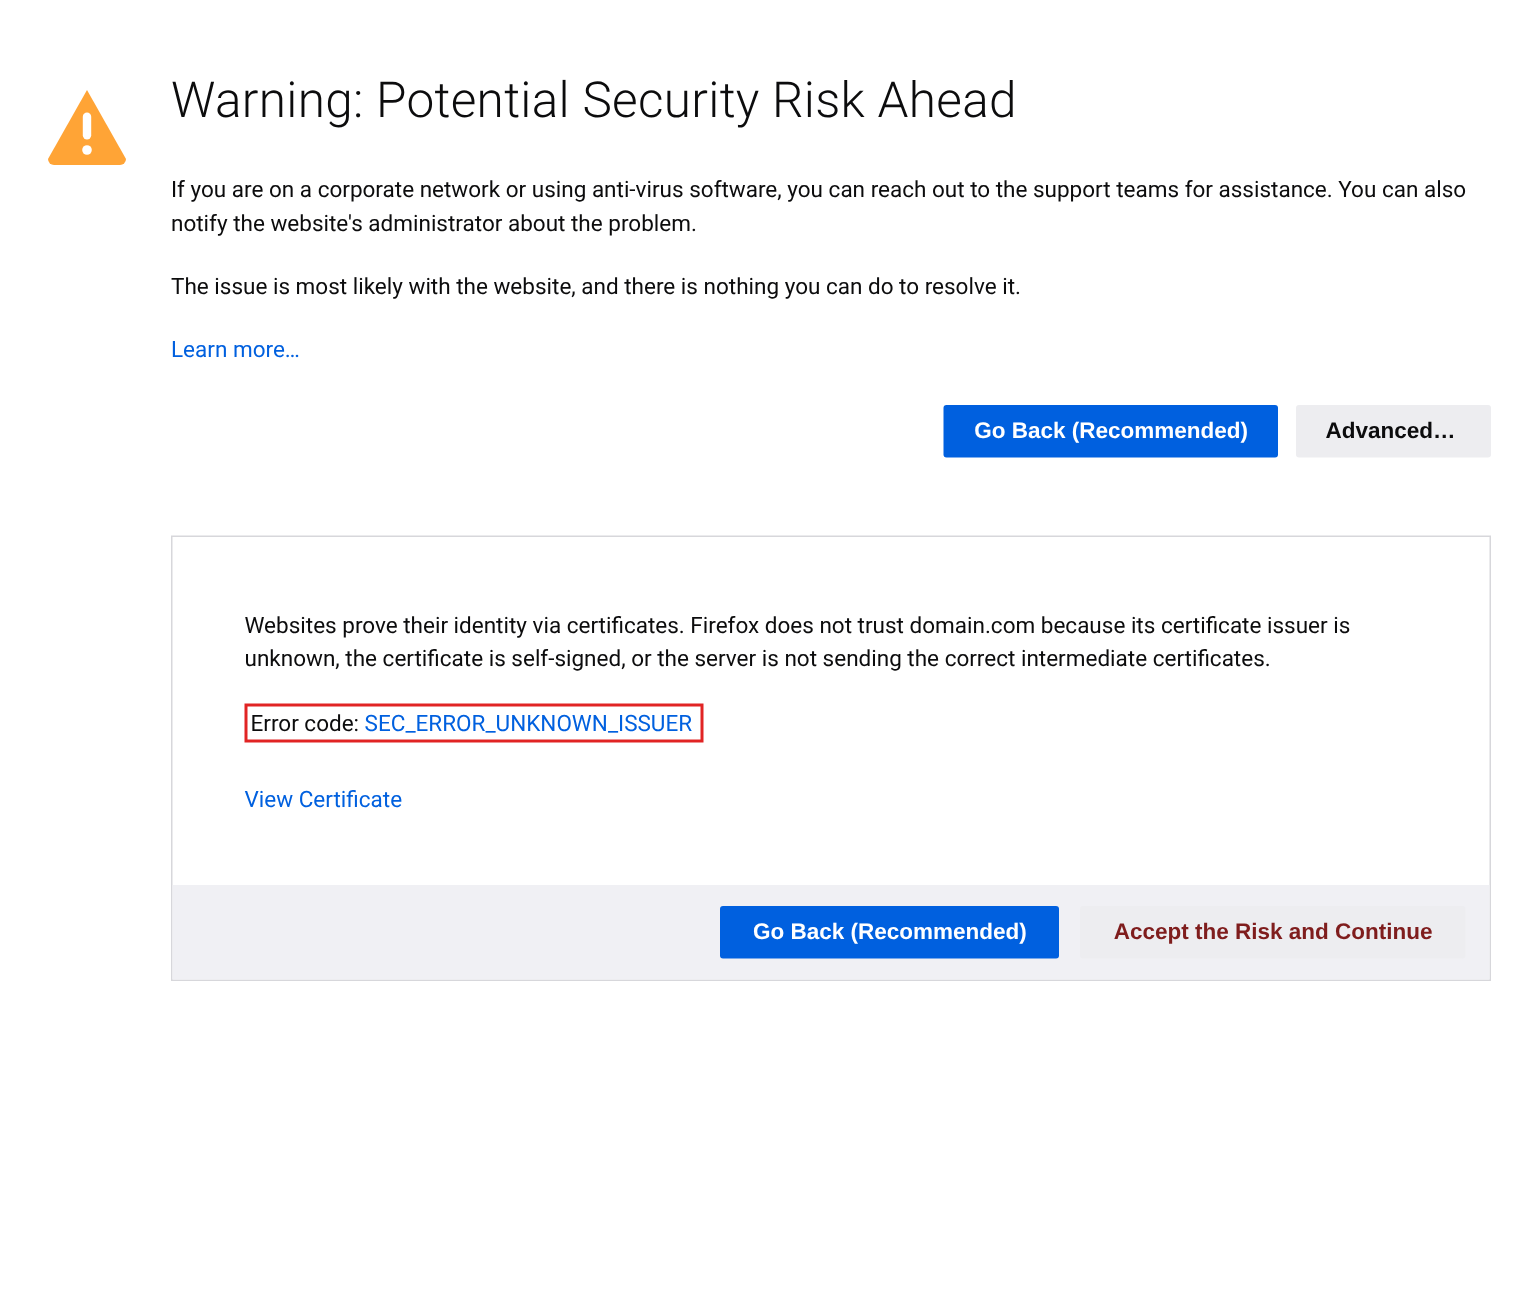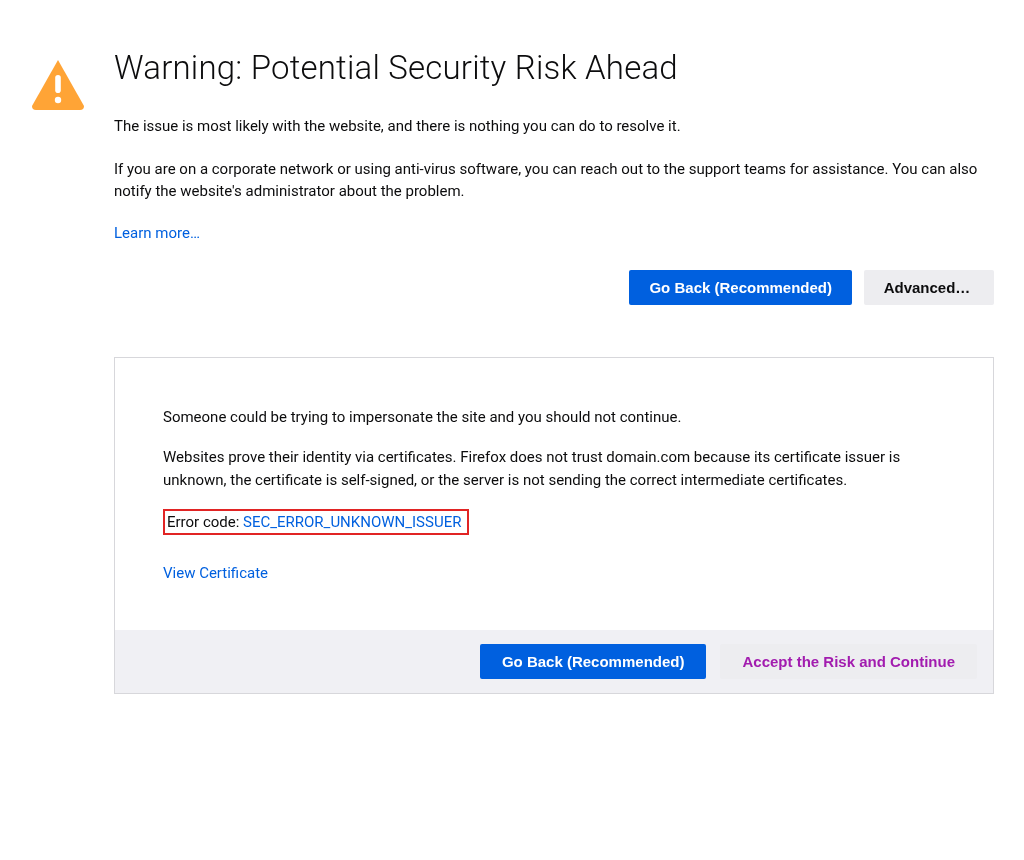--- a/index.html
+++ b/index.html
@@ -104,21 +104,21 @@
     .panel-footer {
       background: #f0f0f4;
       display: flex;
       justify-content: flex-end;
       gap: 14px;
       padding: 14px 16px;
     }
     .panel-footer .btn { min-width: auto; padding: 9px 22px; }
     .btn-accept {
       background: #ededf0;
-      color: #a21caf;
+      color: #7f1d1d;
       font-weight: 700;
     }
   </style>
 </head>
 <body>
 
 <div class="container">
 
   <div class="icon-col">
     <span>
@@ -129,34 +129,33 @@
       </svg>
     </span>
   </div>
 
   <div class="content-col">
 
     <h1>Warning: Potential Security Risk Ahead</h1>
 
 
 
+    <p class="para">If you are on a corporate network or using anti-virus software, you can reach out to the support teams for assistance. You can also notify the website's administrator about the problem.</p>
+
     <p class="para">The issue is most likely with the website, and there is nothing you can do to resolve it.</p>
-
-    <p class="para">If you are on a corporate network or using anti-virus software, you can reach out to the support teams for assistance. You can also notify the website's administrator about the problem.</p>
 
     <a class="link">Learn more…</a>
 
     <div class="button-row">
       <button class="btn btn-primary">Go Back (Recommended)</button>
       <button class="btn btn-secondary">Advanced…</button>
     </div>
 
     <div class="panel">
       <div class="panel-body">
-        <p class="para">Someone could be trying to impersonate the site and you should not continue.</p>
         <p class="para">Websites prove their identity via certificates. Firefox does not trust domain.com because its certificate issuer is unknown, the certificate is self-signed, or the server is not sending the correct intermediate certificates.</p>
         <div class="error-line">
           <span>Error code: </span><span class="error-code-link">SEC_ERROR_UNKNOWN_ISSUER</span>
         </div>
         <div>
           <a class="view-cert">View Certificate</a>
         </div>
       </div>
       <div class="panel-footer">
         <button class="btn btn-primary">Go Back (Recommended)</button>

